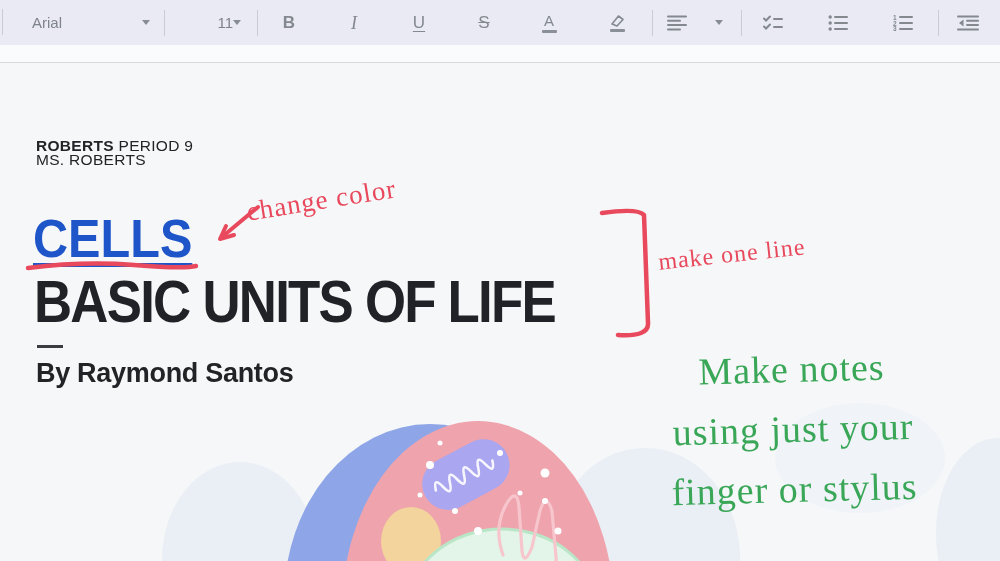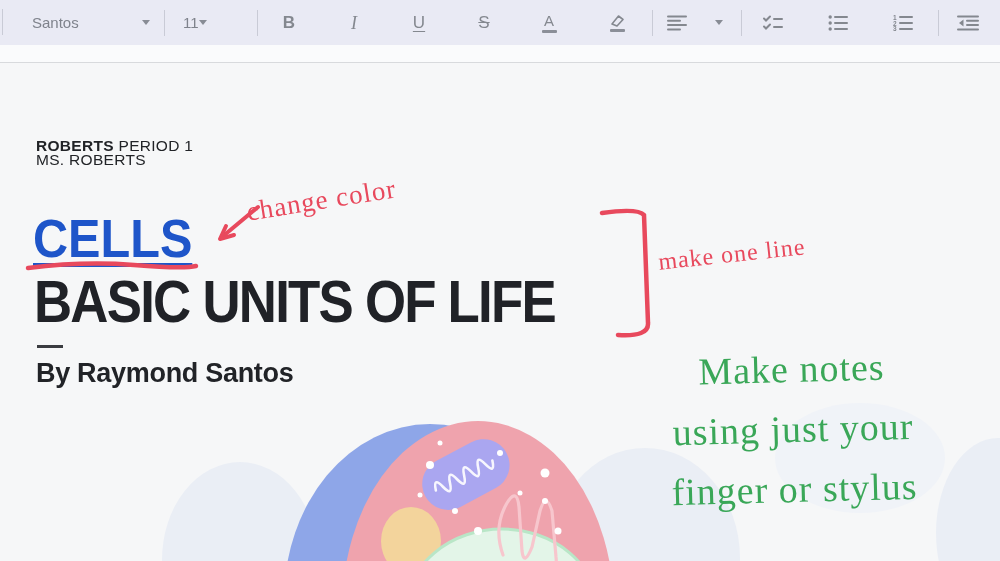--- a/index.html
+++ b/index.html
@@ -5,21 +5,21 @@
   html,body{margin:0;padding:0;}
   body{font-family:"Liberation Sans",sans-serif;background:#f6f7f8;}
   #app{position:relative;width:1000px;height:561px;overflow:hidden;background:#f6f7f8;}
 
   
   .toolbar{position:relative;height:45px;background:#e9eaf4;display:flex;align-items:center;color:#82868f;}
   .tb-divider{width:1px;height:26px;background:#c9cbd6;flex:0 0 1px;}
   .tb-edge{position:absolute;left:2px;top:9px;width:1px;height:26px;background:#c9cbd6;}
   .tb-btn{display:flex;align-items:center;justify-content:center;height:34px;border-radius:4px;cursor:pointer;flex:0 0 auto;}
   .tb-font{width:118px;margin-left:28px;justify-content:space-between;padding:0 4px;}
-  .tb-size{width:58px;margin-left:12px;justify-content:flex-start;padding:0 6px;}
+  .tb-size{width:58px;margin-left:12px;justify-content:flex-end;padding:0 6px;}
   .tb-label{font-size:15px;color:#7f838c;}
   .caret{width:0;height:0;border-left:4.5px solid transparent;border-right:4.5px solid transparent;border-top:5px solid #888c95;}
   .tb-ico{width:38px;}
   .glyph{font-size:17px;color:#84888f;line-height:1;}
   .g-bold{font-weight:800;}
   .g-italic{font-family:"Liberation Serif",serif;font-style:italic;font-size:18px;}
   .g-under{text-decoration:underline;text-underline-offset:3px;}
   .g-strike{text-decoration:line-through;}
   .stack{display:flex;flex-direction:column;align-items:center;gap:2px;}
   .color-bar{width:15px;height:3px;background:#8b8f98;border-radius:1px;}
@@ -56,21 +56,21 @@
 </style>
 </head>
 <body>
 
 <div id="app">
 
   <div class="toolbar">
     <div class="tb-edge"></div>
 
     <div class="tb-btn tb-font">
-      <span class="tb-label">Santos</span>
+      <span class="tb-label">Arial</span>
       <span class="caret"></span>
     </div>
 
     <div class="tb-divider" style="margin-left:10px;"></div>
 
     <div class="tb-btn tb-size">
       <span class="tb-label">11</span>
       <span class="caret"></span>
     </div>
 
@@ -207,21 +207,21 @@
           <circle cx="478" cy="468" r="4"></circle>
           <circle cx="545" cy="438" r="3"></circle>
         <circle cx="420" cy="432" r="2.5"></circle>
           <circle cx="558" cy="468" r="3.5"></circle>
           <circle cx="440" cy="380" r="2.5"></circle>
         <circle cx="520" cy="430" r="2.5"></circle>
       </g>
     </svg>
 
     <div class="abs course-line">
-      <span class="course-bold">ROBERTS</span><span> PERIOD 1</span>
+      <span class="course-bold">ROBERTS</span><span> PERIOD 9</span>
     </div>
     <div class="abs teacher">MS. ROBERTS</div>
 
     <div class="abs slide-title">CELLS</div>
     <div class="abs slide-subtitle">BASIC UNITS OF LIFE</div>
 
     <div class="abs byline-dash"></div>
     <div class="abs byline">By Raymond Santos</div>
 
     <svg class="ann" style="left:24px;top:196px;" width="180" height="14">

